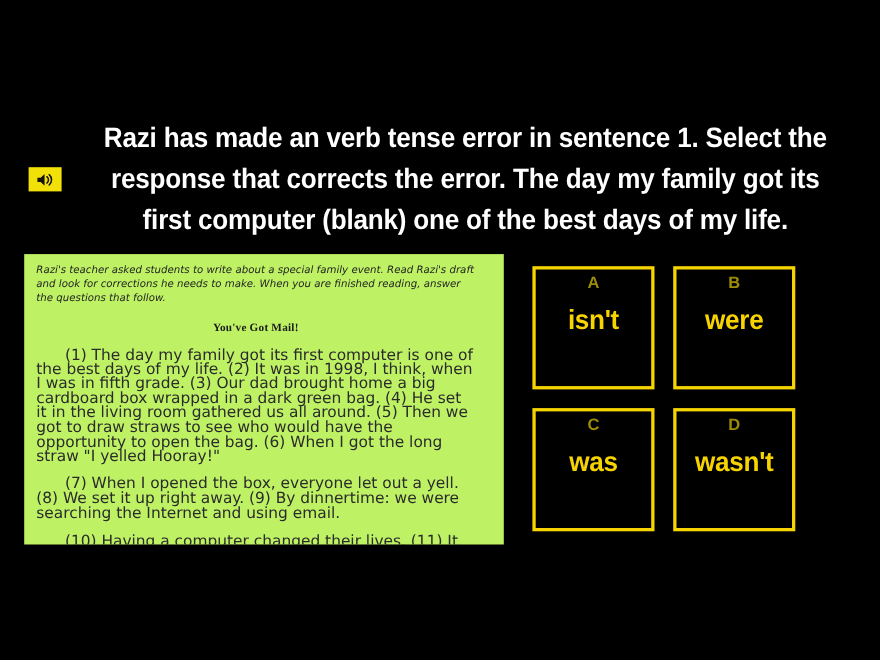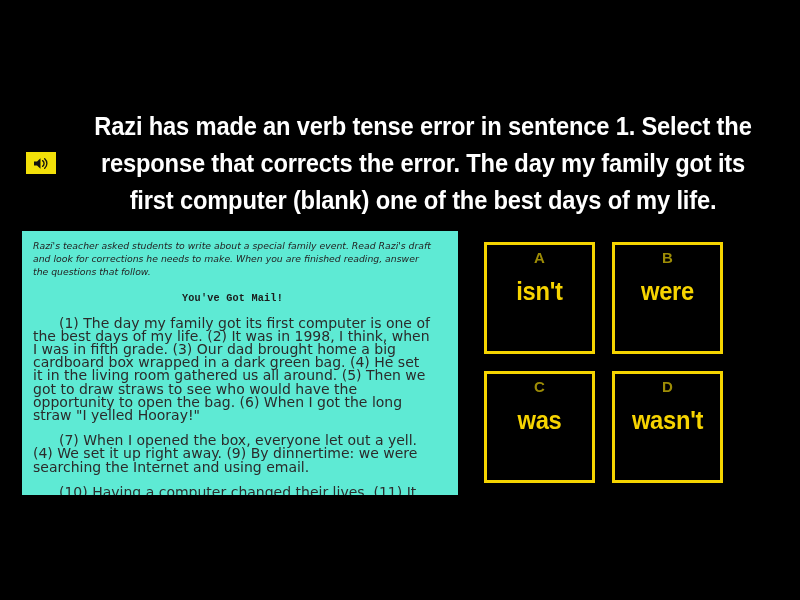--- a/index.html
+++ b/index.html
@@ -54,36 +54,36 @@
     white-space: pre-wrap;
   }
 
   
   #passage-panel {
     position: absolute;
     left: 22px;
     top: 231px;
     width: 436px;
     height: 264px;
-    background: #5eead4;
+    background: #bef264;
     overflow: hidden;
     box-sizing: border-box;
     padding: 8px 26px 6px 11px;
   }
   .passage-intro {
     font-family: "DejaVu Sans", sans-serif;
     font-style: italic;
     font-size: 9.3px;
     line-height: 13.2px;
     color: #232323;
     margin: 0 0 0 0;
     text-align: left;
   }
   .passage-title {
-    font-family: Liberation Mono, monospace;
+    font-family: Liberation Serif, serif;
     font-weight: bold;
     font-size: 10.2px;
     color: #1b1b1b;
     text-align: center;
     margin: 14px 0 13px 0;
     letter-spacing: 0.2px;
   }
   .passage-para {
     font-family: "DejaVu Sans", sans-serif;
     font-size: 14px;
@@ -159,21 +159,21 @@
   </svg>
 </div>
 
 <div id="passage-panel">
   <p class="passage-intro">Razi's teacher asked students to write about a special family event. Read Razi's draft and look for corrections he needs to make. When you are finished reading, answer the questions that follow.</p>
 
   <div class="passage-title">You've Got Mail!</div>
 
   <p class="passage-para">(1) The day my family got its first computer is one of the best days of my life. (2) It was in 1998, I think, when I was in fifth grade. (3) Our dad brought home a big cardboard box wrapped in a dark green bag. (4) He set it in the living room gathered us all around. (5) Then we got to draw straws to see who would have the opportunity to open the bag. (6) When I got the long straw "I yelled Hooray!"</p>
 
-  <p class="passage-para">(7) When I opened the box, everyone let out a yell. (4) We set it up right away. (9) By dinnertime: we were searching the Internet and using email.</p>
+  <p class="passage-para">(7) When I opened the box, everyone let out a yell. (8) We set it up right away. (9) By dinnertime: we were searching the Internet and using email.</p>
 
   <p class="passage-para">(10) Having a computer changed their lives. (11) It made homework easier to do and opened up a whole new world to us. (5) We were never missing a computer until we got one; now we can't live without it.</p>
 </div>
 
 <div id="answer-grid">
 
   <div class="answer-option pos-a">
     <div class="option-letter">A</div>
     <div class="option-value">isn't</div>
   </div>

